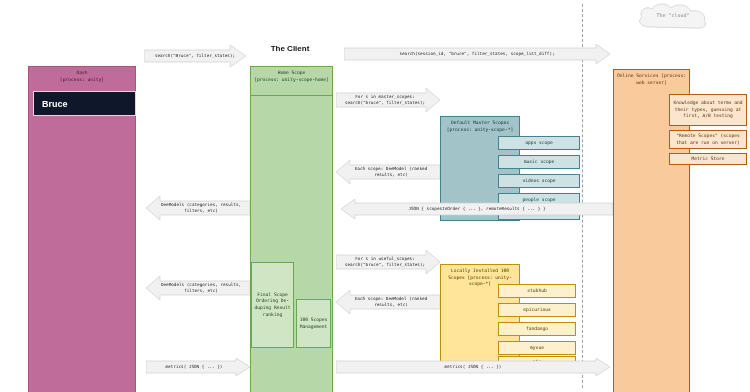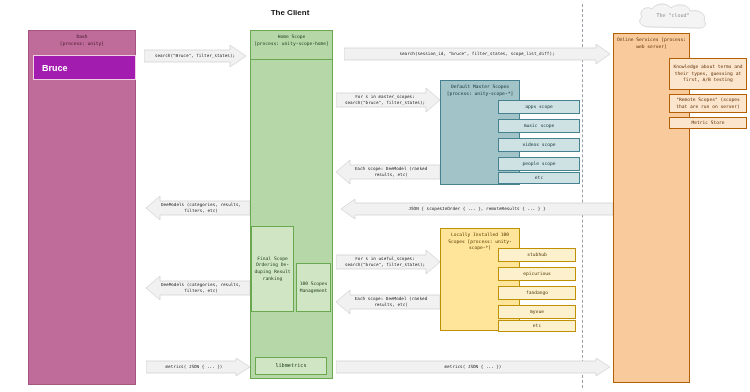--- a/index.html
+++ b/index.html
@@ -1,31 +1,31 @@
 <!DOCTYPE html>
 <html><head>
 <meta charset="utf-8">
 <style>
   html,body{margin:0;padding:0;background:#ffffff;}
   body{width:750px;height:392px;position:relative;overflow:hidden;
        font-family:"DejaVu Sans Mono","Liberation Mono",monospace;
        -webkit-font-smoothing:antialiased;}
-  .abs{position:absolute;box-sizing:border-box;}
+  .abs{position:absolute;box-sizing:border-box;margin-top:36px;}
 
   
   .page-title{font-family:"Liberation Sans",sans-serif;font-weight:bold;font-size:8px;
               color:#111;text-align:center;}
 
   
   .box{border:1px solid #000;display:flex;align-items:flex-start;justify-content:center;
        text-align:center;font-size:4.6px;line-height:1.45;padding:3px 2px;}
   .box.center-v{align-items:center;}
 
   .dash-col{background:#c06c9a;border-color:#a4567f;color:#3d1328;}
-  .bruce{background:#a21caf;border:1px solid #f0cfe2;color:#ffffff;
+  .bruce{background:#0f172a;border:1px solid #f0cfe2;color:#ffffff;
          font-family:"Liberation Sans",sans-serif;font-weight:bold;font-size:9px;
          display:flex;align-items:center;justify-content:flex-start;padding-left:8px;}
 
   .green{background:#b6d7a8;border-color:#6aa84f;color:#19371a;}
   .green-lite{background:#cfe5c3;border-color:#6aa84f;color:#19371a;}
   .teal{background:#a2c4c9;border-color:#45818e;color:#0d2f35;}
   .teal-lite{background:#cfe2e3;border-color:#45818e;color:#0d2f35;}
   .yellow{background:#ffe599;border-color:#bf9000;color:#4a3500;}
   .yellow-lite{background:#fdf0cc;border-color:#bf9000;color:#4a3500;}
   .orange{background:#f9cb9c;border-color:#b45f06;color:#5a2d00;}

